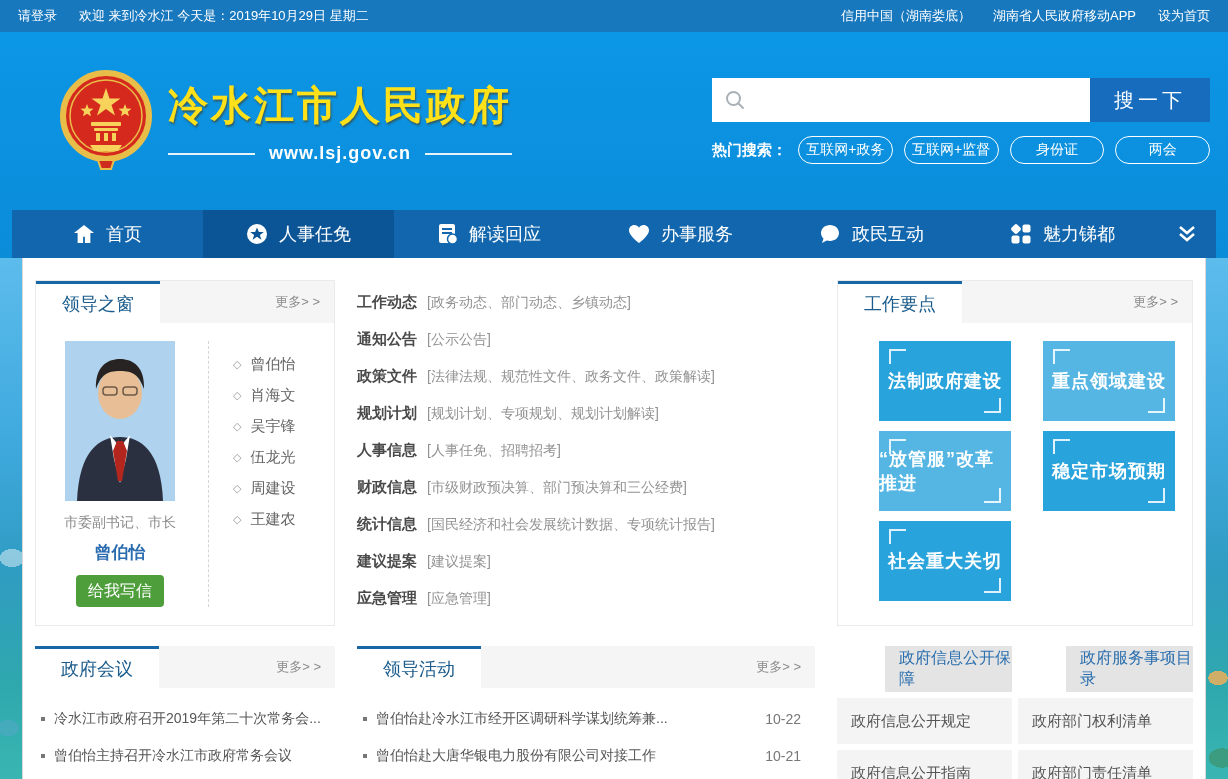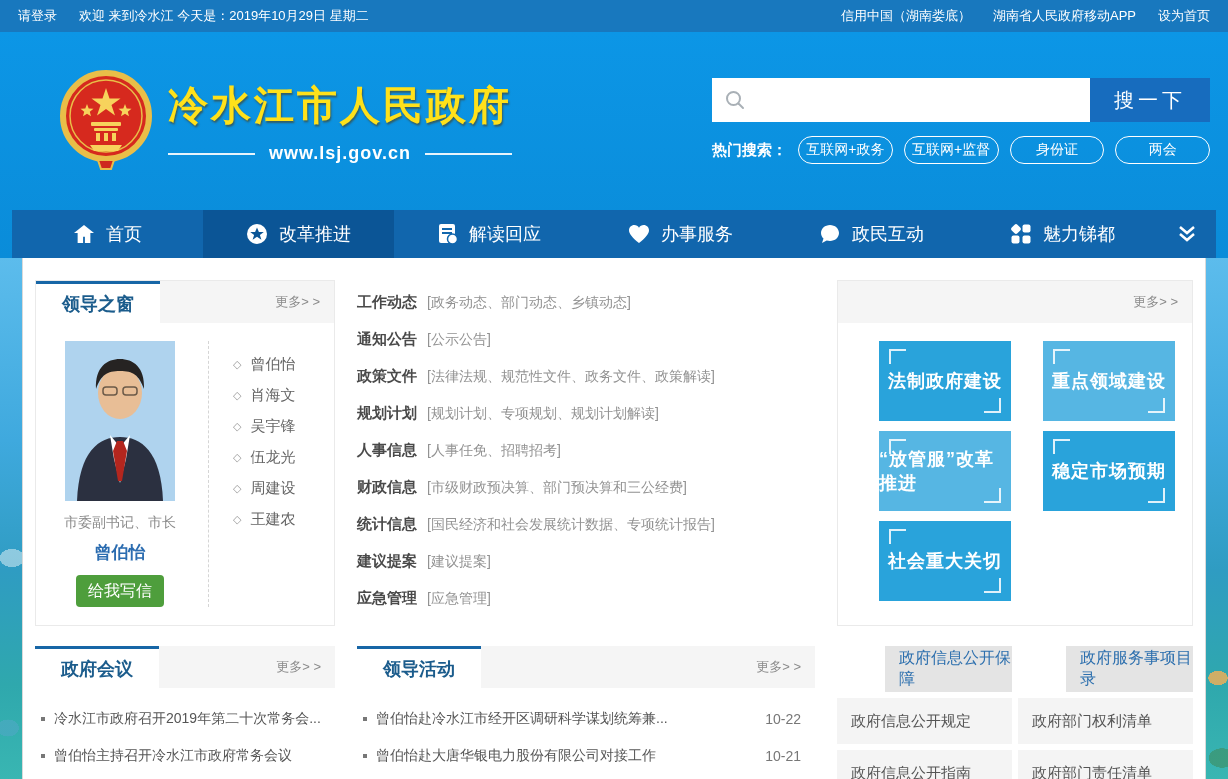--- a/index.html
+++ b/index.html
@@ -57,21 +57,21 @@
 
   .row { display:grid; grid-template-columns:300px 1fr 356px; column-gap:22px; }
   .row1 { height:346px; }
   .row2 { margin-top:20px; }
 
   .box { border:1px solid #eaeaea; }
 
   
   .sec-head { display:flex; height:42px; }
   .sec-tab { background:#fff; border-top:3px solid #1766A6; padding:0 26px;
-    display:flex; align-items:center; font-size:18px; font-weight:bold; color:#1B5C8C; }
+    display:flex; align-items:center; font-size:18px; font-weight:normal; color:#1B5C8C; }
   .sec-rest { flex:1; background:#F5F5F5; display:flex; align-items:center;
     justify-content:flex-end; padding-right:14px; }
   .more-link { color:#8a8a8a; font-size:13px; text-decoration:none; cursor:pointer; }
 
   
   .leader-body { display:flex; padding:18px 10px 0 14px; }
   .leader-left { width:140px; text-align:center; }
   .portrait { width:110px; height:160px; display:block; margin:0 auto; }
   .leader-pos { margin-top:13px; color:#8c8c8c; font-size:14px; }
   .leader-name { margin-top:9px; color:#2B6CB0; font-size:17px; font-weight:bold; }
@@ -183,21 +183,21 @@
       <svg width="22" height="20" viewBox="0 0 24 22">
         <path fill="#fff" d="M12 1 L1 10 h4 v11 h6 v-7 h2 v7 h6 V10 h4 z"></path>
       </svg>
       <span>首页</span>
     </div>
     <div class="nav-item active">
       <svg width="22" height="22" viewBox="0 0 22 22">
         <circle cx="11" cy="11" r="10" fill="#fff"></circle>
         <polygon fill="#0B5596" points="11,4.5 12.9,9 17.8,9 13.9,12 15.4,16.7 11,13.8 6.6,16.7 8.1,12 4.2,9 9.1,9"></polygon>
       </svg>
-      <span>改革推进</span>
+      <span>人事任免</span>
     </div>
     <div class="nav-item">
       <svg width="20" height="22" viewBox="0 0 20 22">
         <rect x="1" y="1" width="16" height="19" rx="2" fill="#fff"></rect>
         <rect x="4" y="5" width="10" height="2" fill="#1166AD"></rect>
         <rect x="4" y="9" width="10" height="2" fill="#1166AD"></rect>
         <circle cx="14.5" cy="16" r="5" fill="#fff" stroke="#1166AD" stroke-width="1.5"></circle>
       </svg>
       <span>解读回应</span>
     </div>
@@ -322,20 +322,21 @@
             <a class="cat-sub">[建议提案]</a>
           </div>
         <div class="cat-row">
             <a class="cat-label">应急管理</a>
             <a class="cat-sub">[应急管理]</a>
           </div>
       </div>
 
       <div class="box">
         <div class="sec-head">
+          <div class="sec-tab">工作要点</div>
           <div class="sec-rest">
             <a class="more-link">更多&gt; &gt;</a>
           </div>
         </div>
         <div class="tiles">
           <div class="tile dark">法制政府建设</div>
           <div class="tile light">重点领域建设</div>
           <div class="tile light">“放管服”改革推进</div>
           <div class="tile dark">稳定市场预期</div>
           <div class="tile dark">社会重大关切</div>

